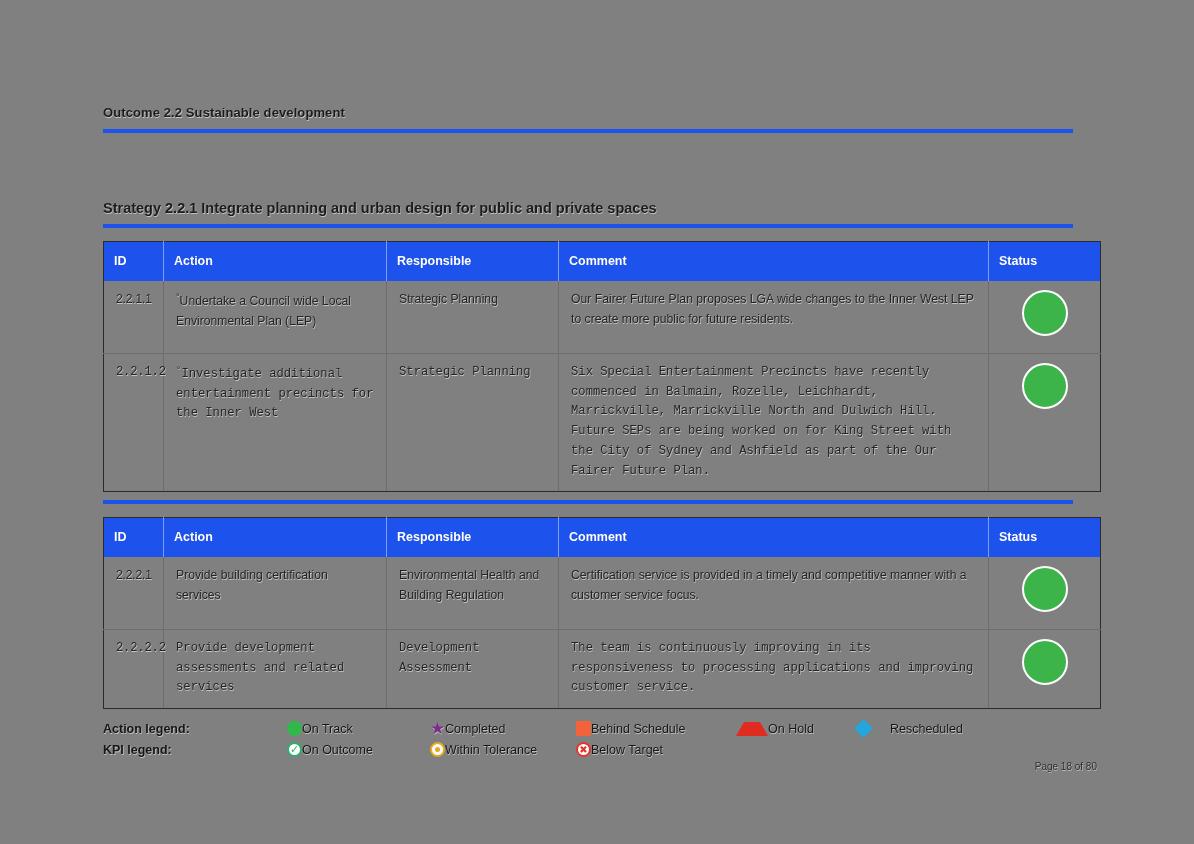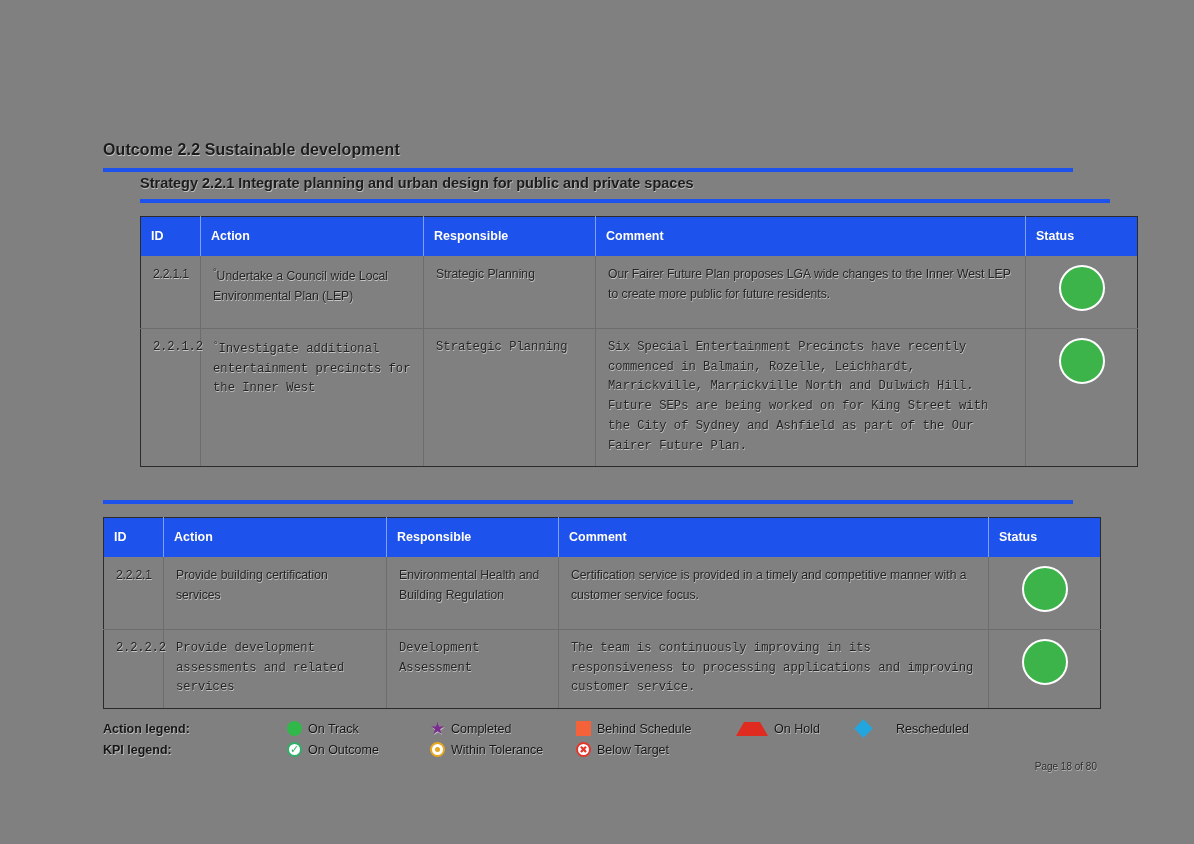--- a/index.html
+++ b/index.html
@@ -22,27 +22,26 @@
   }
 
   
   .outcome-block {
     position: absolute;
     left: 103px;
     top: 105px;
     width: 970px;
   }
   .outcome-title {
-    font-size: 16px;
+    font-size: 13px;
     font-weight: bold;
     color: #1c1c1c;
     letter-spacing: 0.1px;
     text-shadow: 0.6px 0.6px 0 rgba(255,255,255,0.55);
     white-space: nowrap;
-    margin-top: 36px;
   }
   .rule-blue {
     margin-top: 9px;
     height: 4px;
     background: #1d53ec;
     width: 970px;
   }
 
   
   .strategy-block {
@@ -146,21 +145,20 @@
     height: 21px;
   }
   .legend-label {
     width: 184px;
     font-weight: bold;
     text-shadow: 0.6px 0.6px 0 rgba(255,255,255,0.5);
   }
   .legend-item {
     display: flex;
     align-items: center;
-    gap: 6px;
     text-shadow: 0.55px 0.55px 0 rgba(255,255,255,0.5);
   }
   .li-w1 { width: 143px; }
   .li-w2 { width: 146px; }
   .li-w3 { width: 160px; }
   .li-w4 { width: 120px; }
   .sym {
     display: inline-block;
     width: 15px;
     height: 15px;
@@ -244,21 +242,21 @@
 </head>
 <body>
 
 <div class="page">
 
   <div class="outcome-block">
     <div class="outcome-title">Outcome 2.2 Sustainable development</div>
     <div class="rule-blue"></div>
   </div>
 
-  <div class="strategy-block" style="top:175px;margin-left:37px;">
+  <div class="strategy-block" style="top:200px;">
     <div class="strategy-title">Strategy 2.2.1 Integrate planning and urban design for public and private spaces</div>
     <div class="rule-blue-thin"></div>
 
     <table class="actions">
       <colgroup>
         <col class="w-id">
           <col class="w-action">
           <col class="w-resp">
           <col class="w-com">
           <col class="w-status">

